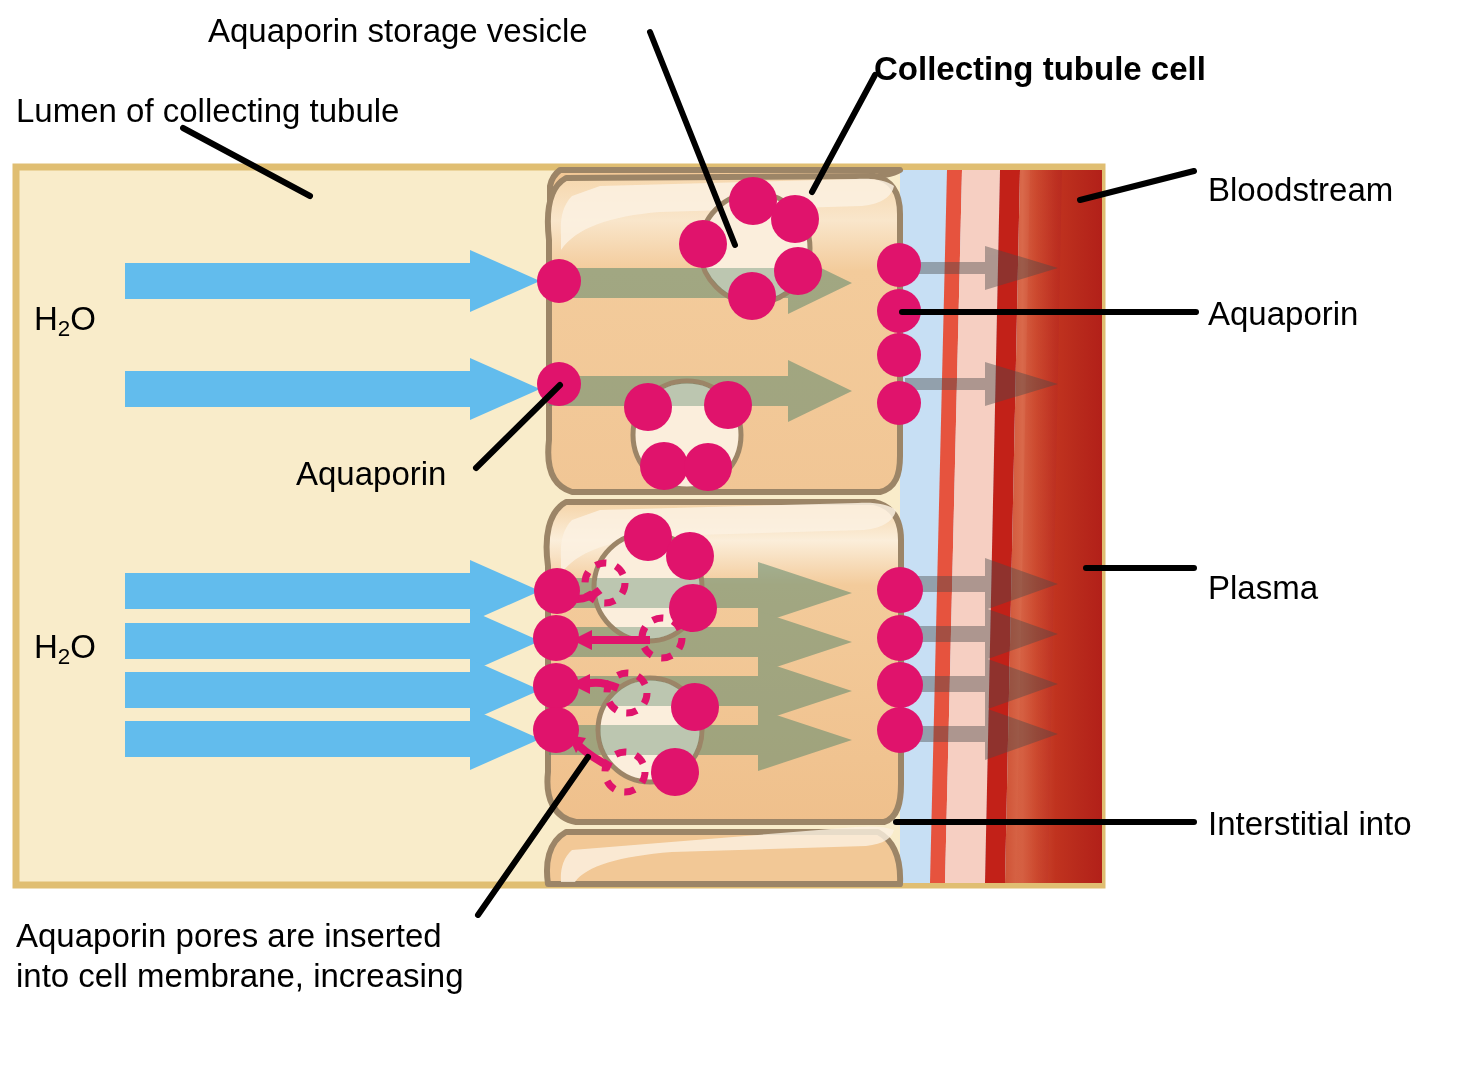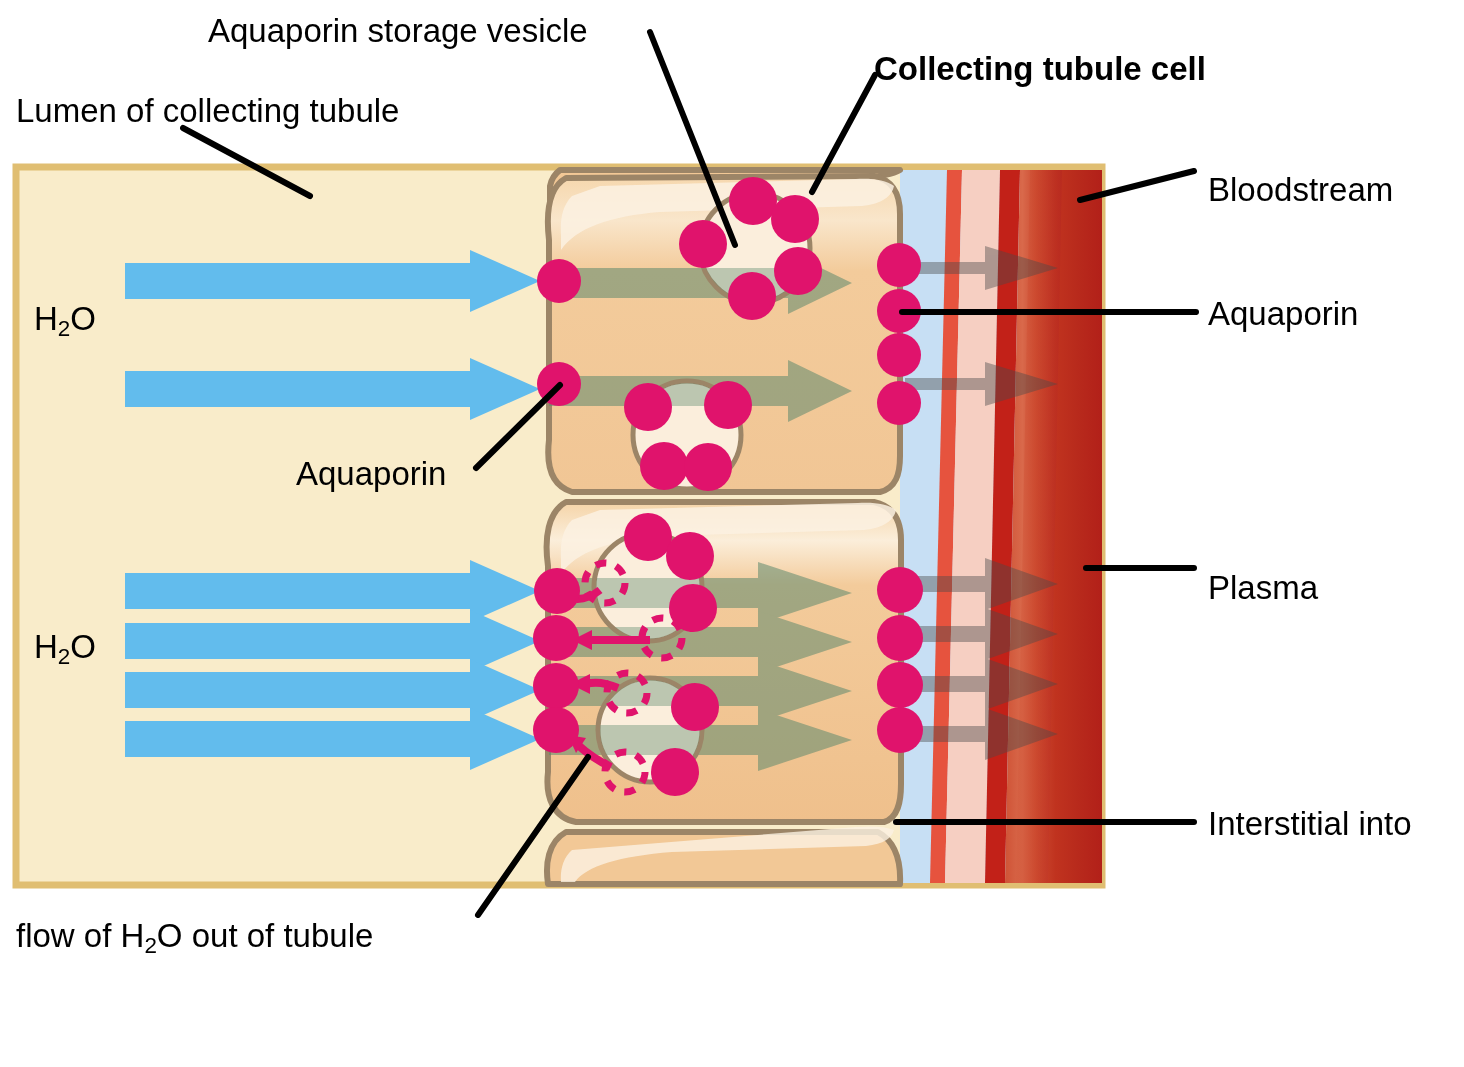--- a/index.html
+++ b/index.html
@@ -264,16 +264,15 @@
 
 <div class="lbl" style="left:34px;top:300px;">
   <span>H</span><sub>2</sub><span>O</span>
 </div>
 
 <div class="lbl" style="left:34px;top:628px;">
   <span>H</span><sub>2</sub><span>O</span>
 </div>
 
 <div class="lbl multi" style="left:16px;top:916px;width:540px;line-height:1.22;">
-  <div>
-    <span>flow of H</span><sub>2</sub><span>O out of tubule</span>
-  </div>
+  <div>Aquaporin pores are inserted</div>
+  <div>into cell membrane, increasing</div>
 </div>
 
 </body></html>

